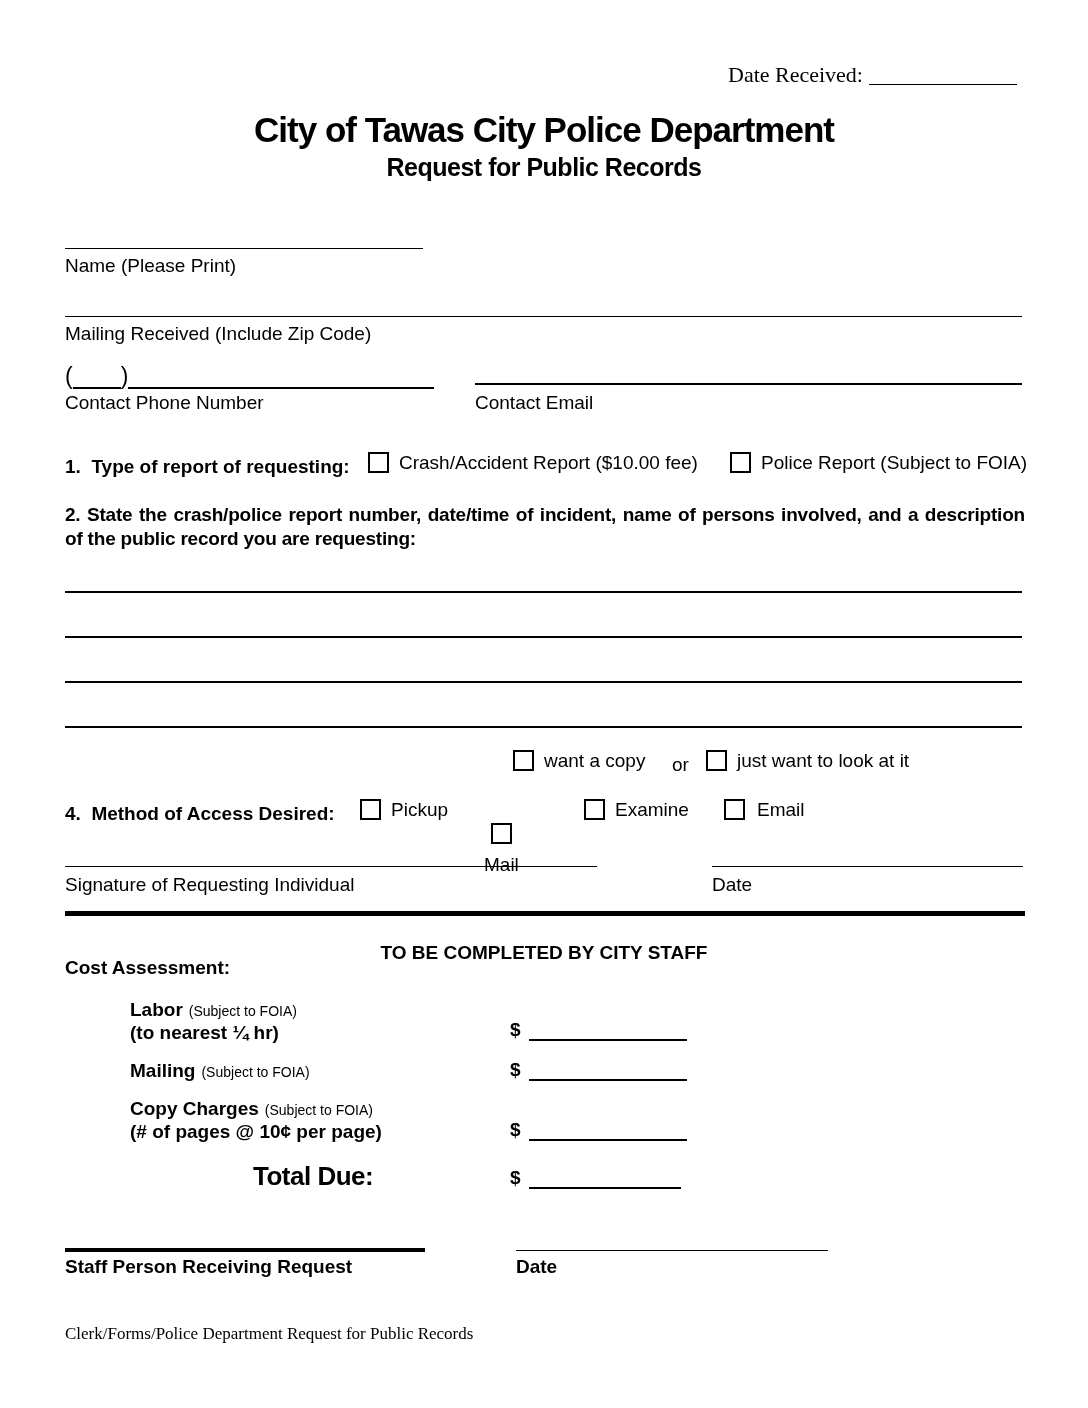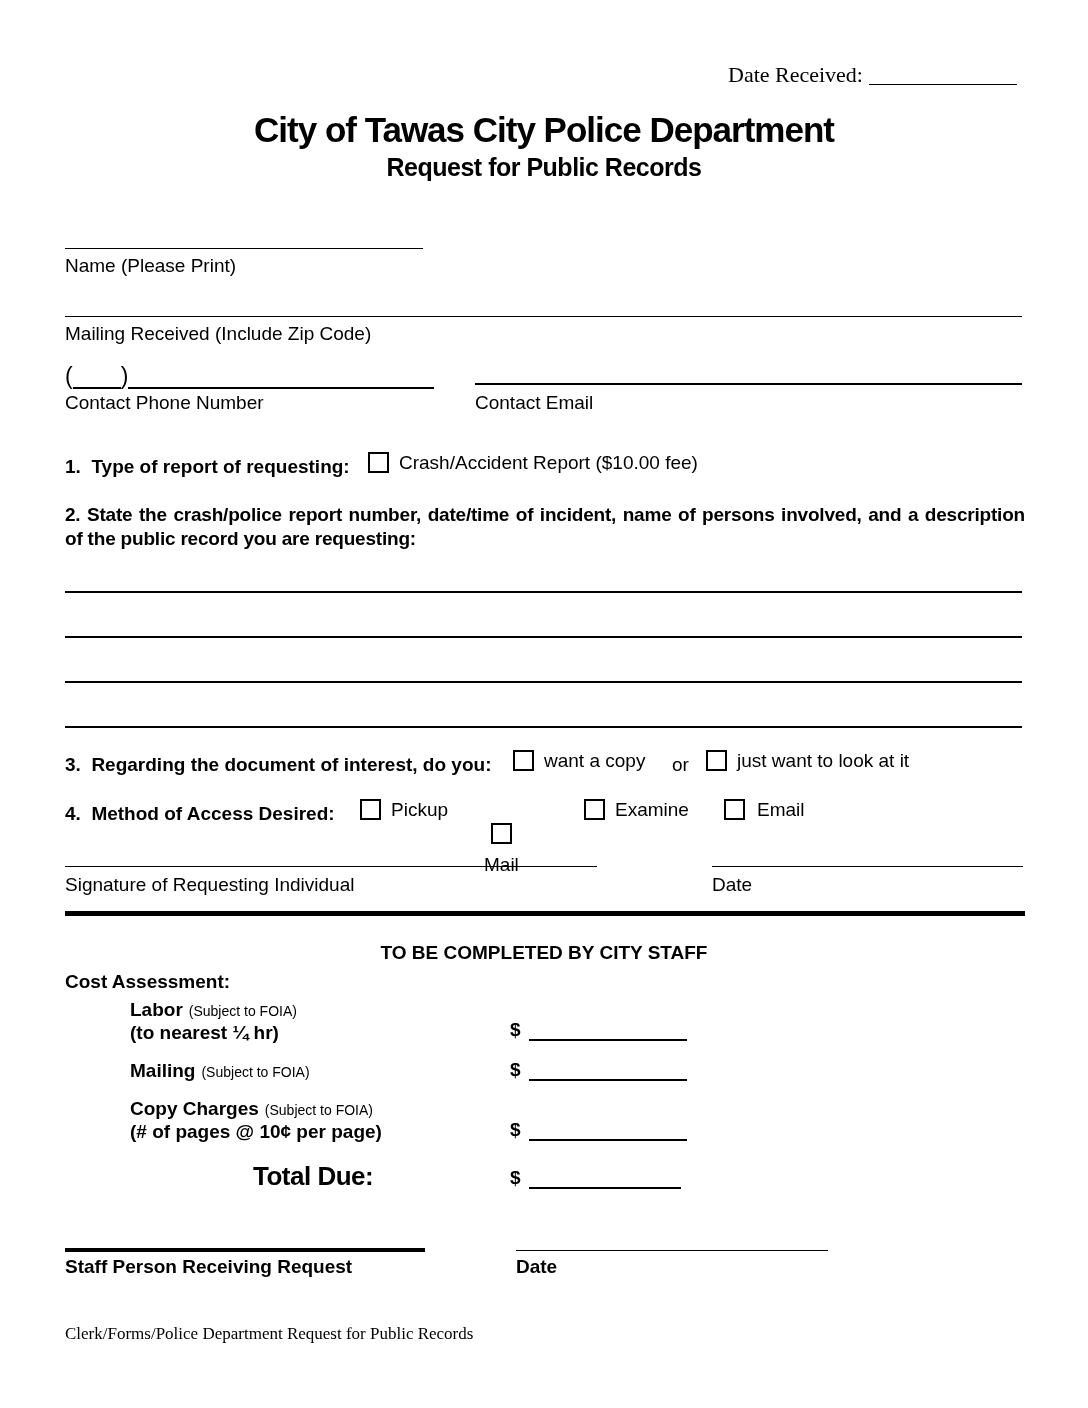--- a/index.html
+++ b/index.html
@@ -51,29 +51,32 @@
   </div>
   <div class="abs fs19" style="left:65px;top:392px;">Contact Phone Number</div>
   <div class="abs hline" style="left:475px;top:383px;width:547px;"></div>
   <div class="abs fs19" style="left:475px;top:392px;">Contact Email</div>
 
   <div class="abs fs19 b prewrap" style="left:65px;top:456px;">1.  Type of report of requesting:</div>
   <div class="abs pair" style="left:368px;top:452px;">
     <span class="cb"></span>
     <span class="fs19">Crash/Accident Report ($10.00 fee)</span>
   </div>
+  <div class="abs pair" style="left:730px;top:452px;">
+    <span class="cb"></span>
+    <span class="fs19">Police Report (Subject to FOIA)</span>
+  </div>
 
   <div class="abs q2" style="left:65px;top:503px;">2.  State the crash/police report number, date/time of incident, name of persons involved, and a description of the public record you are requesting:</div>
 
   <div class="abs hline" style="left:65px;top:591px;width:957px;"></div>
   <div class="abs hline" style="left:65px;top:636px;width:957px;"></div>
   <div class="abs hline" style="left:65px;top:681px;width:957px;"></div>
   <div class="abs hline" style="left:65px;top:726px;width:957px;"></div>
 
-  <div class="abs fs19 b prewrap" style="left:65px;top:754px;">3.  Regarding the document of interest, do you:</div>
   <div class="abs pair" style="left:513px;top:750px;">
     <span class="cb"></span>
     <span class="fs19">want a copy</span>
   </div>
   <div class="abs fs19" style="left:672px;top:754px;text-align:center;">or</div>
   <div class="abs pair" style="left:706px;top:750px;align-items:center;">
     <span class="cb"></span>
     <span class="fs19">just want to look at it</span>
   </div>
 
@@ -96,21 +99,21 @@
   </div>
 
   <div class="abs hline" style="left:65px;top:866px;width:532px;border-bottom-width:1.6px;"></div>
   <div class="abs fs19" style="left:65px;top:874px;">Signature of Requesting Individual</div>
   <div class="abs hline" style="left:712px;top:866px;width:311px;border-bottom-width:1.6px;"></div>
   <div class="abs fs19" style="left:712px;top:874px;">Date</div>
 
   <div class="abs thick" style="left:65px;top:911px;width:960px;height:5px;"></div>
   <div class="abs center fs19 b" style="top:942px;">TO BE COMPLETED BY CITY STAFF</div>
 
-  <div class="abs fs19 b" style="left:65px;top:957px;margin-top:14px;">Cost Assessment:</div>
+  <div class="abs fs19 b" style="left:65px;top:957px;">Cost Assessment:</div>
 
   <div class="abs block" style="left:130px;top:999px;">
     <div><span class="fs19 b">Labor</span><span class="note">(Subject to FOIA)</span></div>
     <div class="fs19 b">(to nearest ¼ hr)</div>
   </div>
   <div class="abs dollar" style="left:510px;top:1019px;">
     <span class="cur">$</span><span class="uline" style="width:158px;"></span>
   </div>
 
   <div class="abs block" style="left:130px;top:1060px;">

